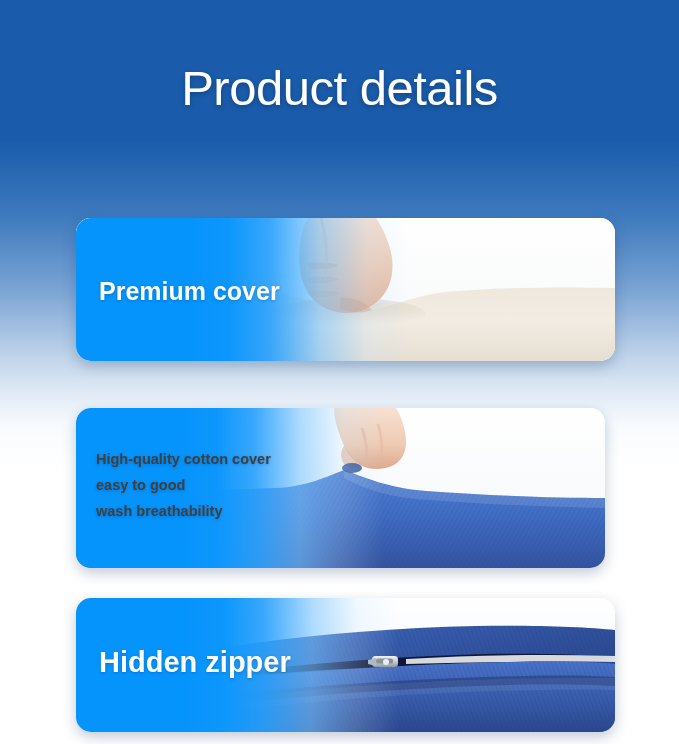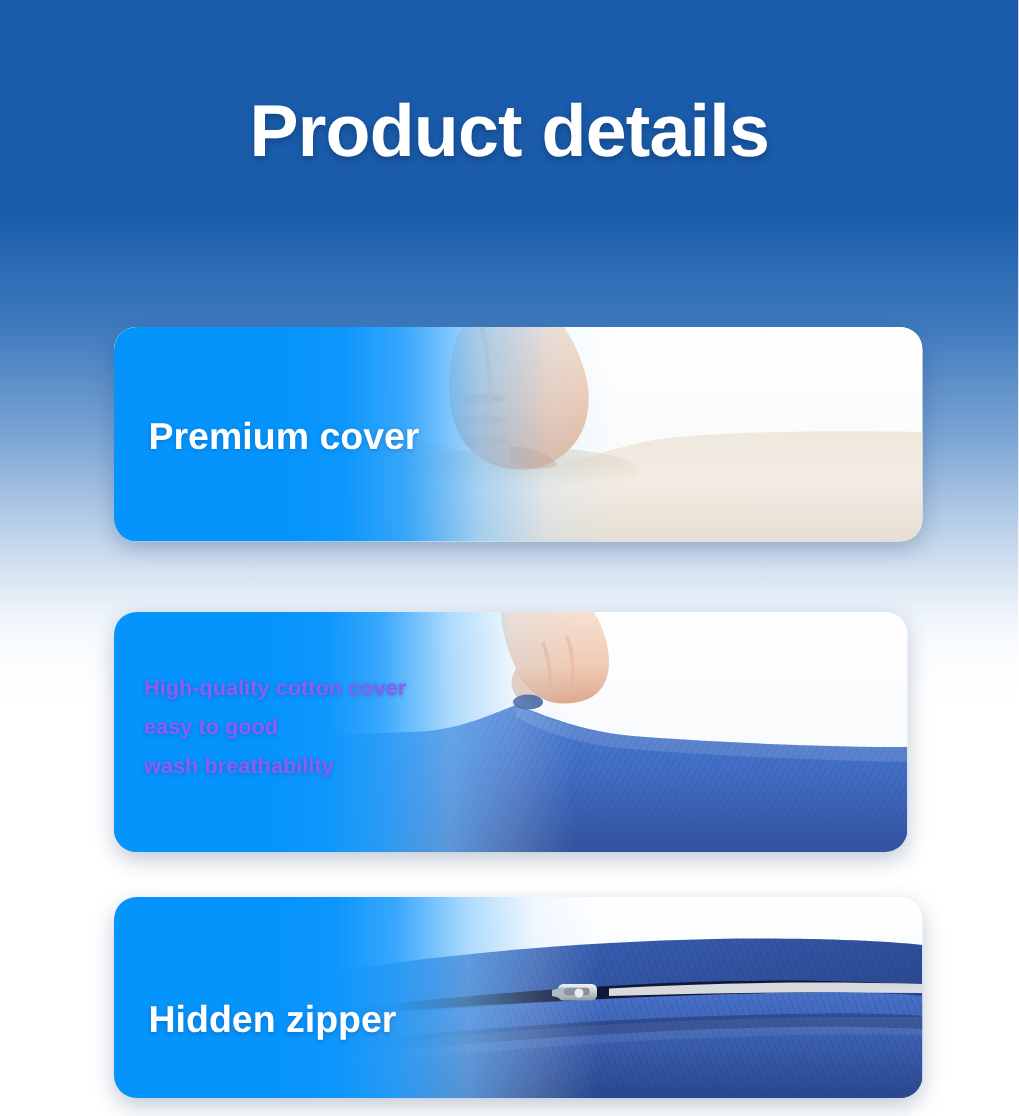--- a/index.html
+++ b/index.html
@@ -23,21 +23,21 @@
         #ffffff 470px,
         #ffffff 744px);
   }
 
   
   .title{
     position:absolute;left:0;right:0;top:62px;
     text-align:center;
     color:#ffffff;
     font-size:49px;
-    font-weight:bold;
+    font-weight:normal;
     letter-spacing:-0.5px;
     text-shadow:0 2px 5px rgba(10,40,80,.45);
     line-height:1.1;
   }
 
   
   .card{
     position:absolute;
     left:76px;
     width:539px;
@@ -68,24 +68,24 @@
 
   .card-label{
     position:absolute;
     color:#ffffff;
     font-weight:bold;
     text-shadow:0 1px 3px rgba(0,60,120,.33);
     z-index:3;
     white-space:nowrap;
   }
   #label-1{left:23px;top:59px;font-size:25px;}
-  #label-3{left:23px;top:48px;font-size:25px;margin-top:20px;}
+  #label-3{left:23px;top:48px;font-size:29px;}
   .bullets{
     position:absolute;left:20px;top:38px;z-index:3;
-    color:#8b5cf6;font-weight:bold;font-size:14.5px;
+    color:#404040;font-weight:bold;font-size:14.5px;
     line-height:26px;
     text-shadow:0 1px 3px rgba(0,60,120,.33);
   }
   .bullets div{white-space:nowrap;}
 </style>
 </head>
 <body>
 
 <div class="page">
 

